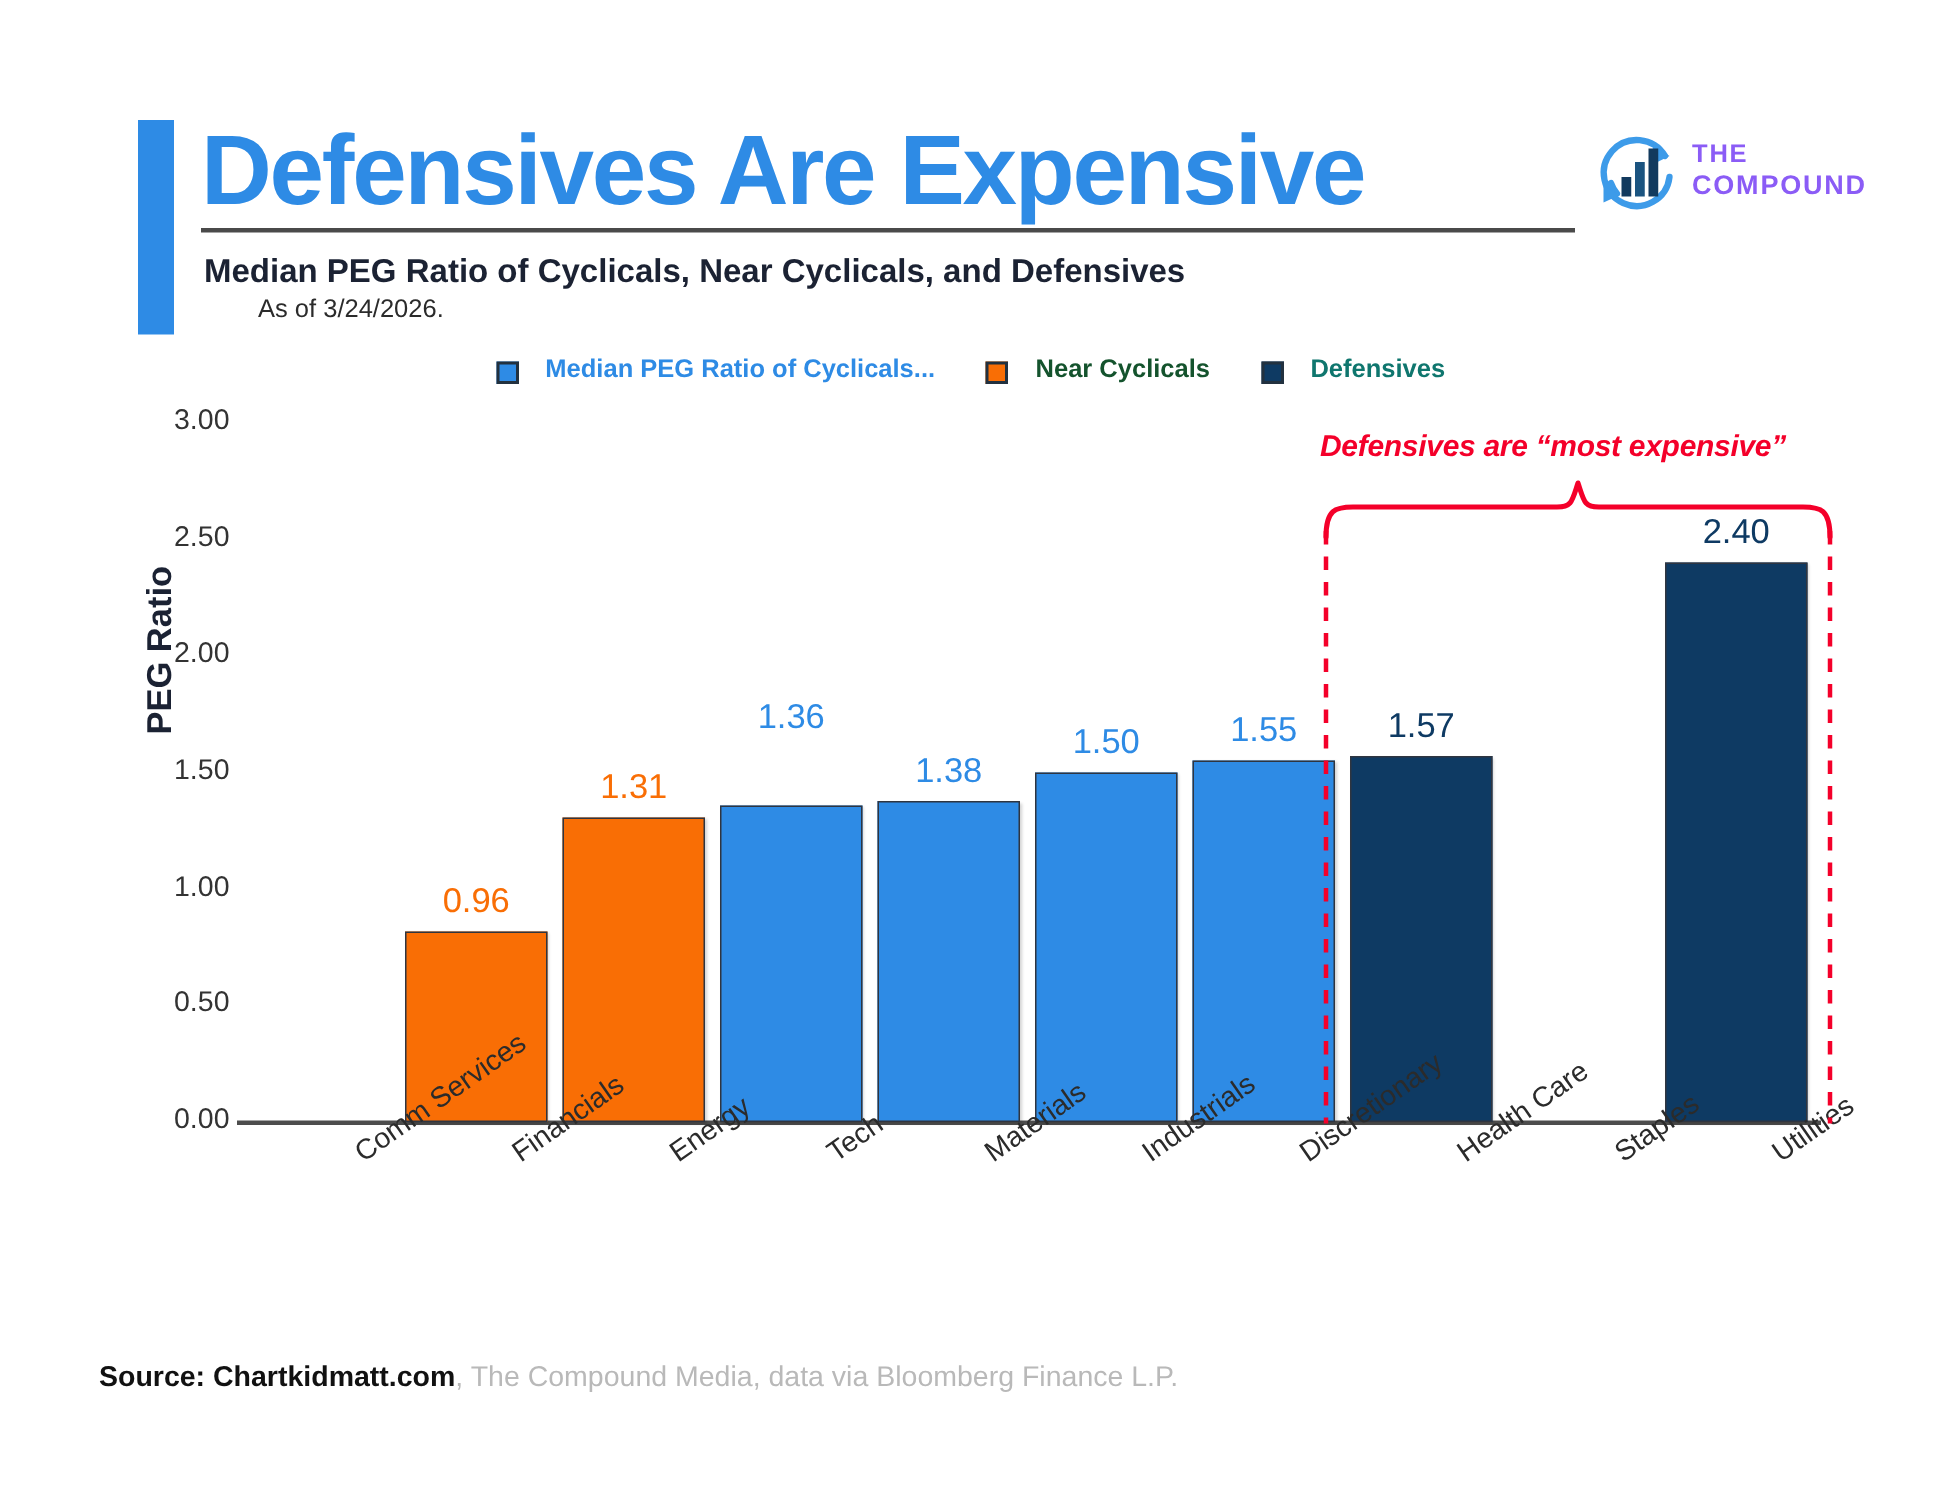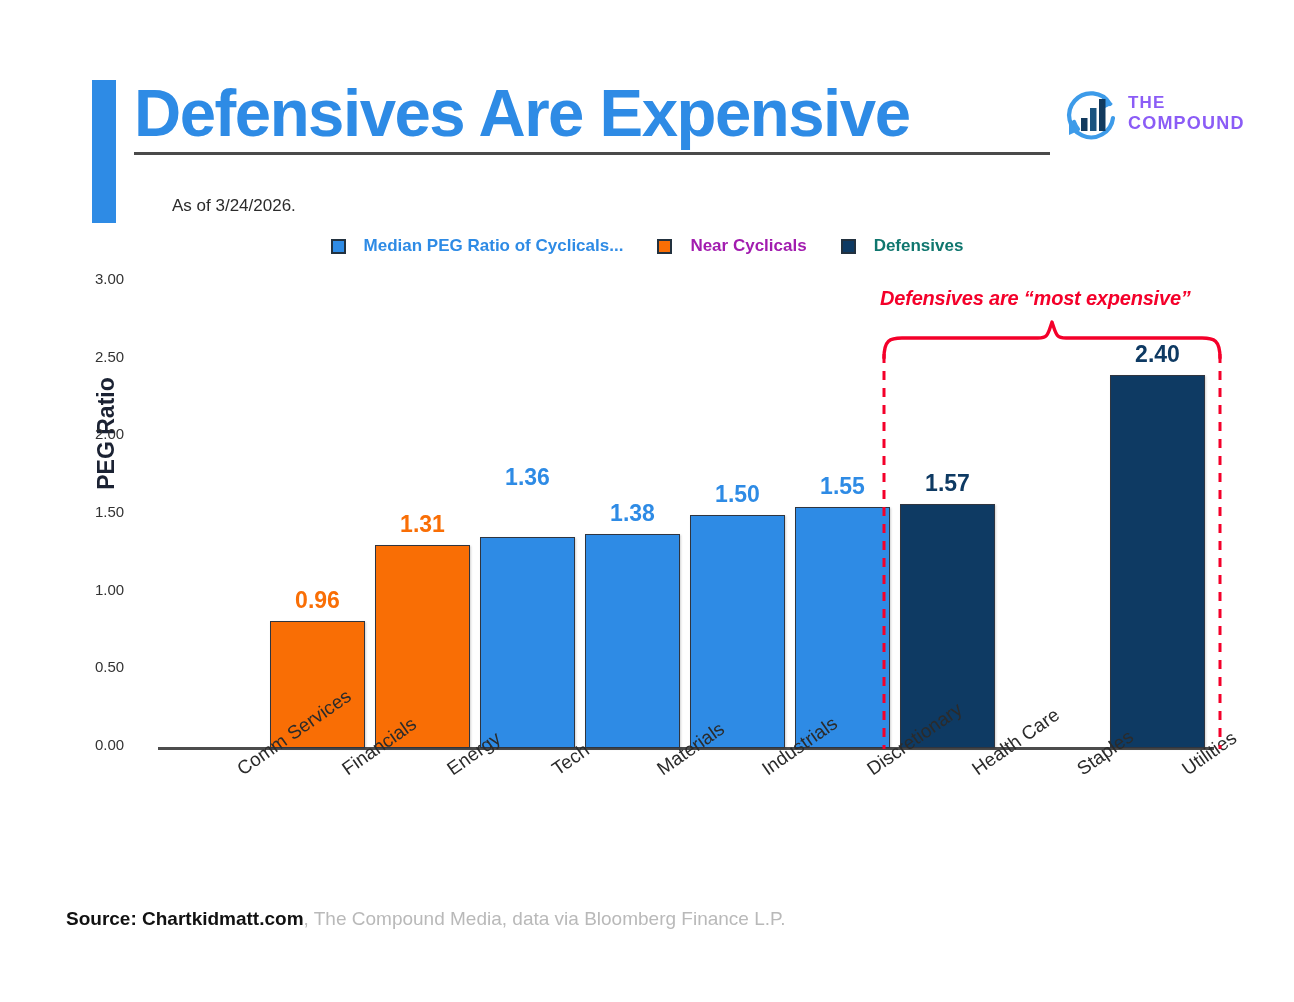--- a/index.html
+++ b/index.html
@@ -52,51 +52,51 @@
     color:#8b5cf6;font-weight:bold;
     font-size:17px;line-height:21px;letter-spacing:1.2px;
   }
   .logo-text .l2{font-size:18px;}
 
   
   .legend{
     position:absolute;left:0;top:236px;width:1294px;
     display:flex;justify-content:center;align-items:center;gap:34px;
   }
-  .legend-item{display:flex;align-items:center;gap:18px;}
+  .legend-item{display:flex;align-items:flex-end;gap:18px;}
   .legend-swatch{
     width:15px;height:15px;border:2px solid #22313f;box-sizing:border-box;
   }
   .legend-label{font-size:17px;font-weight:bold;white-space:nowrap;}
 
   
   .plot{position:absolute;left:0;top:0;width:1294px;height:1002px;}
   .ylabel{
     position:absolute;left:50px;top:420px;
     font-size:23px;font-weight:bold;color:#1b2233;
     transform:rotate(-90deg);transform-origin:center center;
     white-space:nowrap;
   }
   .ytick{
-    position:absolute;right:0;width:58px;text-align:left;
-    font-size:15px;color:#333;
+    position:absolute;right:0;width:58px;text-align:right;
+    font-size:19px;color:#333;
   }
   .yticks{position:absolute;left:95px;top:0;width:58px;height:1002px;}
   .baseline{
     position:absolute;left:158px;top:747px;width:1056px;height:3px;
     background:#4d4d4d;
   }
   .bars{position:absolute;left:160px;top:282px;width:1050px;height:466px;}
   .bar-slot{
     position:absolute;bottom:0;
     display:flex;flex-direction:column;justify-content:flex-end;align-items:center;
   }
   .bar-val{
     position:absolute;bottom:100%;margin-bottom:7px;
-    font-size:23px;font-weight:bold;white-space:nowrap;margin-top:36px;
+    font-size:23px;font-weight:normal;white-space:nowrap;margin-top:36px;
   }
   .bar-rect{
     width:100%;
     border:1.5px solid #2f3540;
     box-sizing:border-box;
     box-shadow:1px 1px 2px rgba(0,0,0,0.18);
   }
   .xlabels{position:absolute;left:160px;top:752px;width:1050px;height:130px;}
   .xlabel{
     position:absolute;top:10px;
@@ -124,20 +124,21 @@
   .source .s-grey{color:#b9b9b9;}
 </style>
 </head>
 <body>
 
 <div class="root">
 
   <div class="accent-bar"></div>
   <div class="title">Defensives Are Expensive</div>
   <div class="title-rule"></div>
+  <div class="subtitle">Median PEG Ratio of Cyclicals, Near Cyclicals, and Defensives</div>
   <div class="asof">As of 3/24/2026.</div>
 
   <div class="logo">
     <div class="logo-mark">
       <svg viewBox="0 0 56 56" width="56" height="56">
         <path d="M46 16 A22 22 0 1 0 49 30" fill="none" stroke="#3D9BE9" stroke-width="4.2" stroke-linecap="round"></path>
         <path d="M10 34 A22 22 0 0 0 14 41" fill="none" stroke="#3D9BE9" stroke-width="4.2" stroke-linecap="round"></path>
         <path d="M38 9 L49 16 L37 22 Z" fill="#3D9BE9"></path>
         <path d="M5 36 L16 42 L5 47 Z" fill="#3D9BE9"></path>
         <rect x="17" y="30" width="6.5" height="13" fill="#123A5E"></rect>
@@ -151,21 +152,21 @@
     </div>
   </div>
 
   <div class="legend" id="legend">
       <div class="legend-item">
         <span class="legend-swatch" style="background: rgb(46, 139, 229);"></span>
         <span class="legend-label" style="color: rgb(46, 139, 229);">Median PEG Ratio of Cyclicals...</span>
       </div>
       <div class="legend-item">
         <span class="legend-swatch" style="background: rgb(249, 110, 5);"></span>
-        <span class="legend-label" style="color: #a21caf;">Near Cyclicals</span>
+        <span class="legend-label" style="color: #14532d;">Near Cyclicals</span>
       </div>
       <div class="legend-item">
         <span class="legend-swatch" style="background: rgb(14, 58, 99);"></span>
         <span class="legend-label" style="color: #0f766e;">Defensives</span>
       </div>
     </div>
 
   <div class="plot">
     <div class="ylabel">PEG Ratio</div>
     <div class="yticks" id="yticks">

